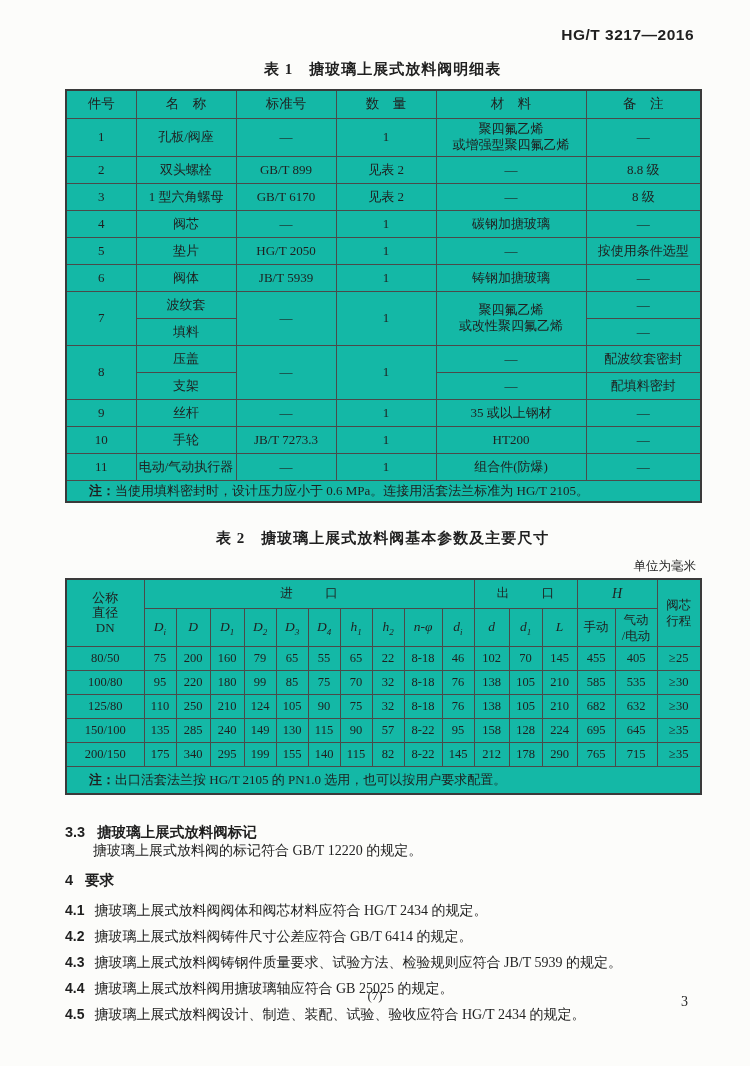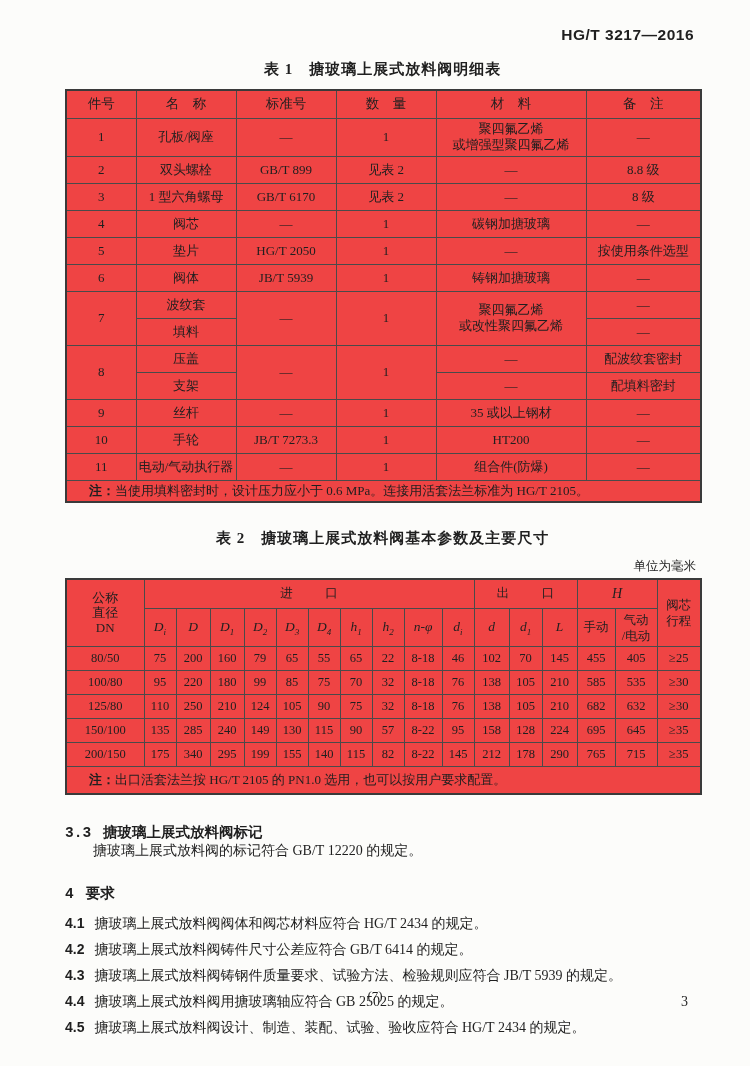--- a/index.html
+++ b/index.html
@@ -6,21 +6,21 @@
   html,body { width:750px; }
   body { background:#e9e9e7; font-family:"Liberation Serif","DejaVu Serif",serif; color:#1f1f1f; }
   .page { position:relative; width:750px; height:1066px; background:#fcfcfa; padding:26px 50px 0 65px; overflow:hidden; }
   .content { width:635px; }
 
   .doc-no { text-align:right; font-weight:bold; font-size:15.5px; letter-spacing:.5px; padding-right:6px; font-family:"Liberation Sans","DejaVu Sans",sans-serif; }
 
   .tbl-title { text-align:center; font-weight:bold; font-size:15px; margin-top:16px; margin-bottom:10px; letter-spacing:1px; }
   .unit-note { text-align:right; font-size:12.5px; margin:2px 4px 3px 0; }
 
-  table { border-collapse:collapse; width:635px; table-layout:fixed; background:#ef4444; }
+  table { border-collapse:collapse; width:635px; table-layout:fixed; background:#14b8a6; }
   table { border:2px solid #3a3a3a; }
   td, th { border:1px solid #4a4a4a; text-align:center; vertical-align:middle; padding:1px 2px; font-weight:normal; }
 
   .t1 { font-size:13px; }
   .t1 tr { height:27px; }
   .t1 tr.hdr { height:28px; }
   .t1 tr.tall { height:38px; }
   .t1 tr.note-row { height:16px;border-radius:6px; }
   .t1 th { font-size:13.5px; }
   .two-line { line-height:16px; }
@@ -33,24 +33,24 @@
   .grp-spread { letter-spacing:10px; text-indent:10px; }
   .sym-i { font-style:italic; font-size:13.5px; font-family:"Liberation Serif","DejaVu Serif",serif; }
   .t2 sub { font-size:9px; font-style:italic; }
   .hdr3 { line-height:15px; font-size:13px; }
   .hdr2 { line-height:16px; font-size:12.5px; }
   .h-it { font-style:italic; font-size:14px; }
 
   .note-cell { text-align:left; padding-left:22px; font-size:13px; }
   .note-label { font-weight:bold; }
 
-  .sec-head { margin-top:28px; font-weight:bold; font-size:14.5px; font-family:Liberation Mono, monospace; }
+  .sec-head { margin-top:28px; font-weight:bold; font-size:14.5px; font-family:Liberation Sans, sans-serif; }
   .sec-head .num { margin-right:12px; }
   .sec-body { font-size:14px; text-indent:28px; }
-  .chapter { margin-top:24px; }
+  .chapter { margin-top:11px; }
   .items { margin-top:12px; }
   .item { font-size:14px; margin-top:9px; line-height:16px; }
   .item .num { font-weight:bold; font-family:"Liberation Sans","DejaVu Sans",sans-serif; margin-right:10px; }
 
   .footer-center { position:absolute; left:0; right:0; bottom:62px; text-align:center; font-size:13px; }
   .footer-page { position:absolute; right:62px; bottom:56px; font-size:14px; }
 </style>
 </head>
 <body>
 

